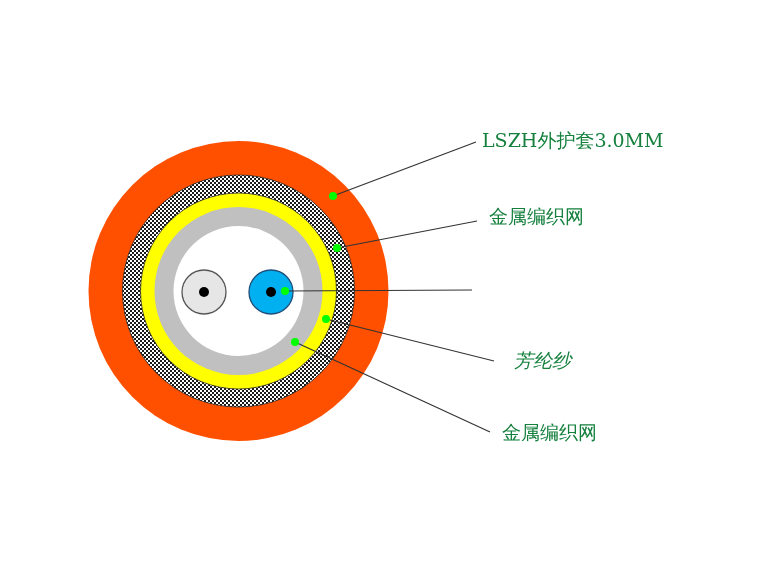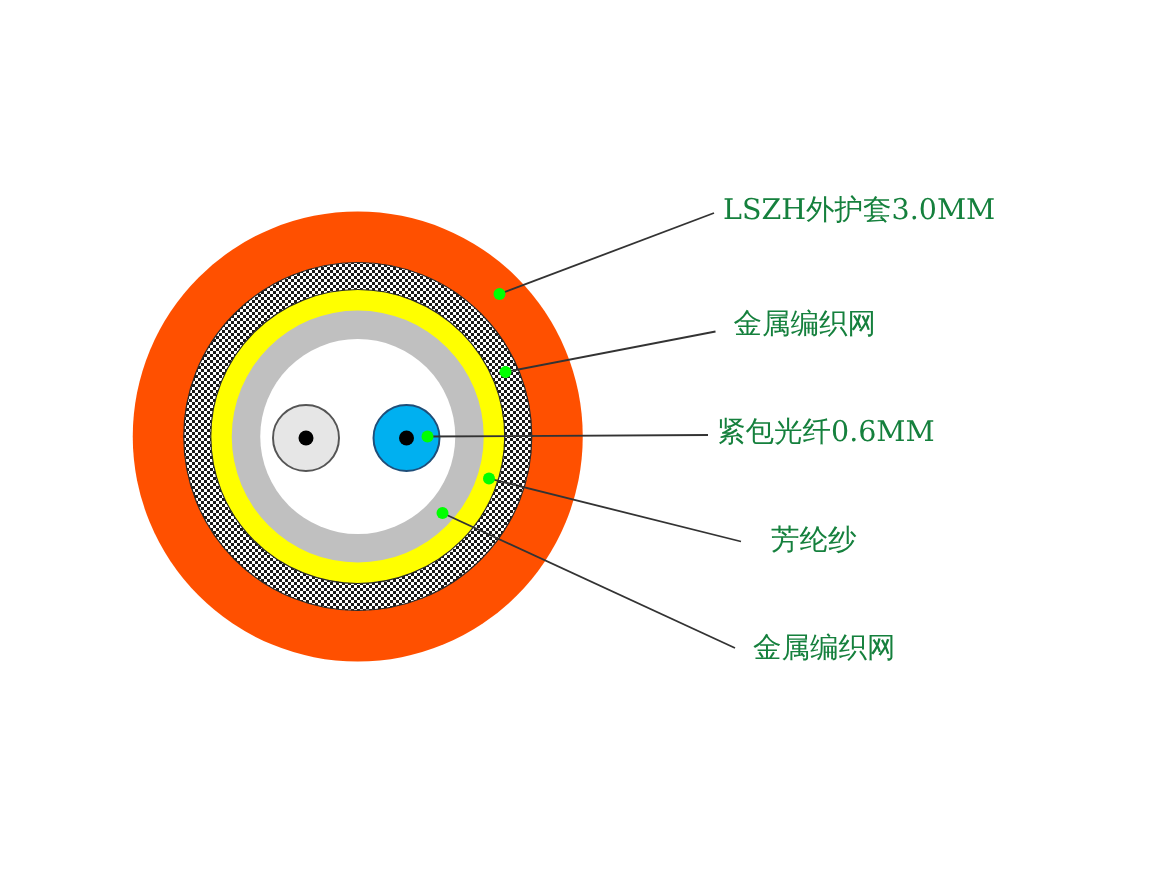--- a/index.html
+++ b/index.html
@@ -62,16 +62,15 @@
         <circle cx="285" cy="291" r="4" fill="#00ff00"></circle>
         <line x1="326" y1="319" x2="494" y2="361" stroke="#333333" stroke-width="1.2"></line>
         <circle cx="326" cy="319" r="4" fill="#00ff00"></circle>
         <line x1="295" y1="342" x2="490" y2="432" stroke="#333333" stroke-width="1.2"></line>
         <circle cx="295" cy="342" r="4" fill="#00ff00"></circle>
       </g>
   </svg>
 
   <div class="label" style="left: 482px; top: 131px;">LSZH外护套3.0MM</div>
   <div class="label" style="left: 489px; top: 207px;">金属编织网</div>
-  <div class="label" style="left: 478px; top: 279px;">紧包光纤0.6MM</div>
-  <div class="label" style="left: 514px; top: 351px;">芳纶纱</div>
+  <div class="label" style="left: 514px; top: 351px; font-style: italic;">芳纶纱</div>
   <div class="label" style="left: 502px; top: 423px;">金属编织网</div>
 </div>
 
 </body></html>

